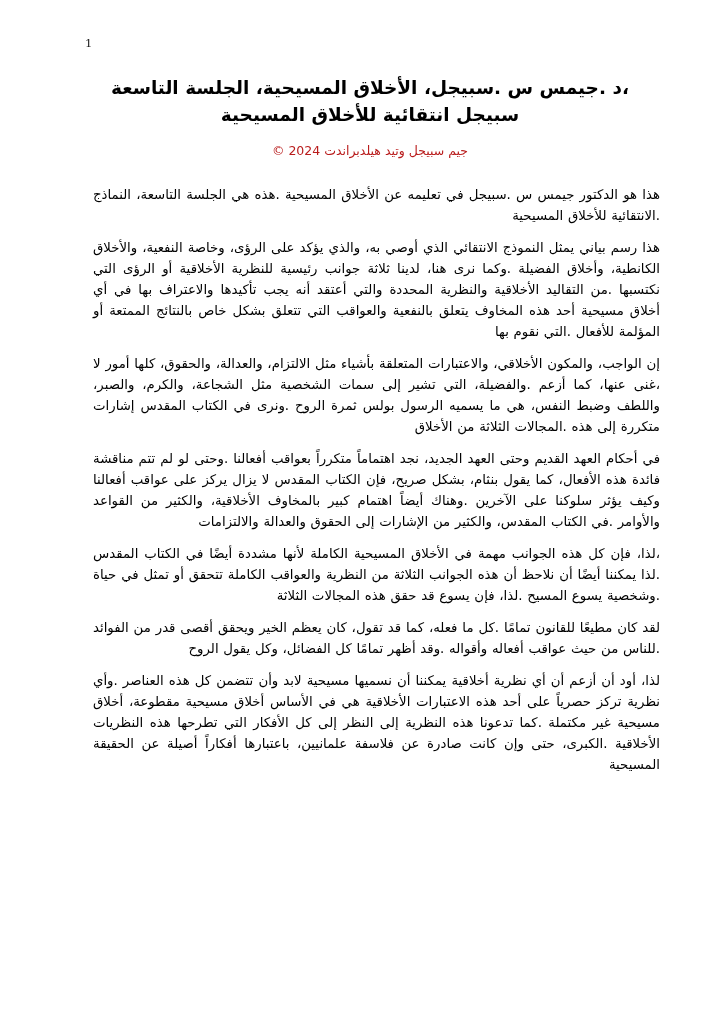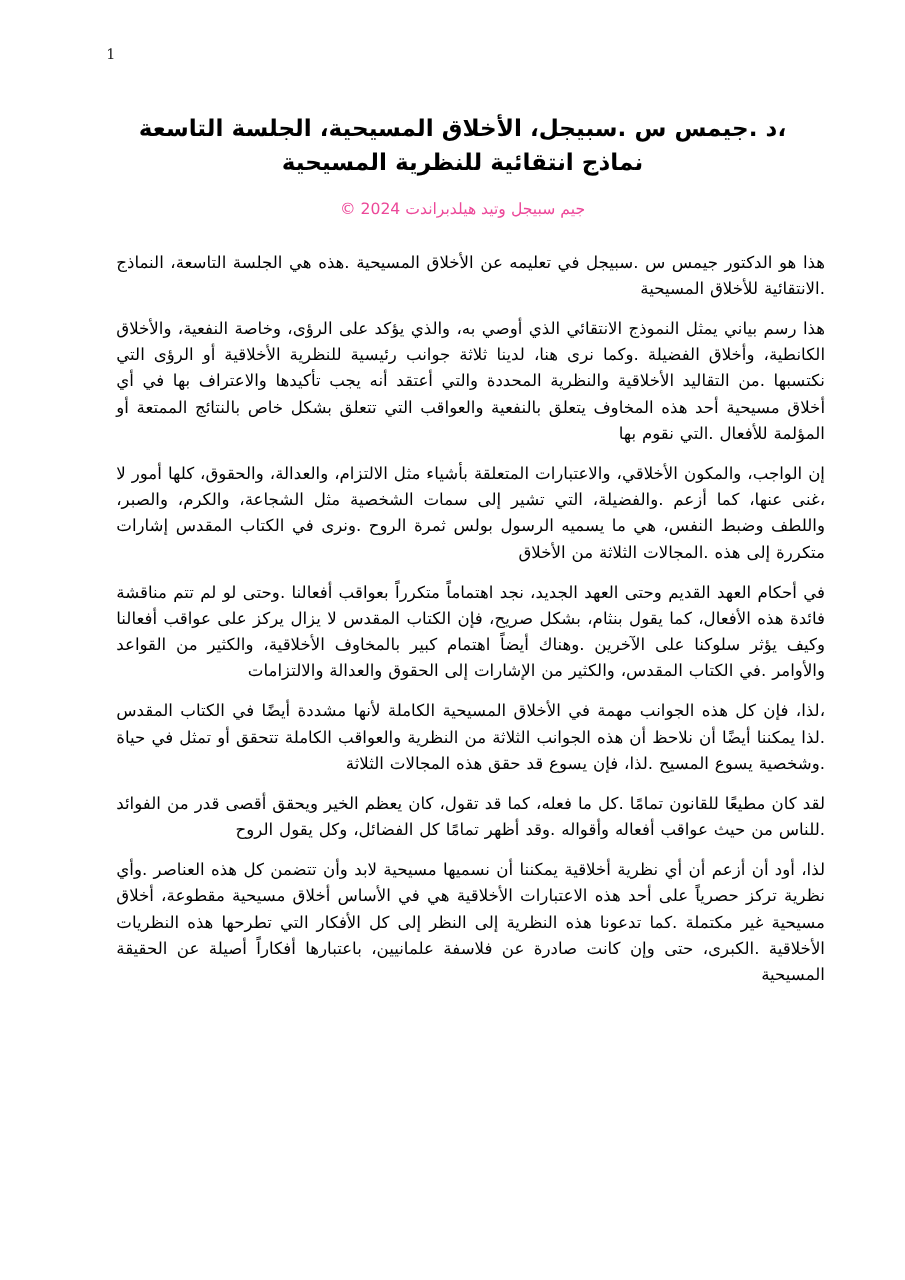--- a/index.html
+++ b/index.html
@@ -20,39 +20,39 @@
     position: absolute;
     top: 36px;
     left: 85px;
     font-family: "DejaVu Serif", serif;
     font-size: 11.5px;
     color: #1a1a1a;
     direction: ltr;
   }
   .content {
     position: absolute;
-    top: 90px;
+    top: 74px;
     right: 64px;
     width: 580px;
     direction: rtl;
   }
   .doc-title {
     margin: 0;
     font-size: 18.5px;
     line-height: 27px;
     font-weight: 700;
     text-align: center;
     color: #000000;
   }
   .copyright {
     margin: 14px 0 0 0;
     font-size: 12.5px;
     line-height: 17px;
     text-align: center;
-    color: #ec4899;
+    color: #b91c1c;
   }
   .paragraphs {
     margin-top: 25px;
     margin-left: 13px;
   }
   .paragraphs p {
     margin: 0 0 11px 0;
     font-size: 13.3px;
     line-height: 21px;
     text-align: justify;
@@ -65,21 +65,21 @@
 <body>
 
 <div class="page">
 
   <div class="page-number">1</div>
 
   <div class="content">
 
     <h1 class="doc-title">
       <span>،د .جيمس س .سبيجل، الأخلاق المسيحية، الجلسة التاسعة</span><br>
-      <span>نماذج انتقائية للنظرية المسيحية</span>
+      <span>سبيجل انتقائية للأخلاق المسيحية</span>
     </h1>
 
     <div class="copyright">جيم سبيجل وتيد هيلدبراندت 2024 ©</div>
 
     <div class="paragraphs">
       <p>هذا هو الدكتور جيمس س .سبيجل في تعليمه عن الأخلاق المسيحية .هذه هي الجلسة التاسعة، النماذج .الانتقائية للأخلاق المسيحية</p>
       <p>هذا رسم بياني يمثل النموذج الانتقائي الذي أوصي به، والذي يؤكد على الرؤى، وخاصة النفعية، والأخلاق الكانطية، وأخلاق الفضيلة .وكما نرى هنا، لدينا ثلاثة جوانب رئيسية للنظرية الأخلاقية أو الرؤى التي نكتسبها .من التقاليد الأخلاقية والنظرية المحددة والتي أعتقد أنه يجب تأكيدها والاعتراف بها في أي أخلاق مسيحية أحد هذه المخاوف يتعلق بالنفعية والعواقب التي تتعلق بشكل خاص بالنتائج الممتعة أو المؤلمة للأفعال .التي نقوم بها</p>
       <p>إن الواجب، والمكون الأخلاقي، والاعتبارات المتعلقة بأشياء مثل الالتزام، والعدالة، والحقوق، كلها أمور لا ،غنى عنها، كما أزعم .والفضيلة، التي تشير إلى سمات الشخصية مثل الشجاعة، والكرم، والصبر، واللطف وضبط النفس، هي ما يسميه الرسول بولس ثمرة الروح .ونرى في الكتاب المقدس إشارات متكررة إلى هذه .المجالات الثلاثة من الأخلاق</p>
       <p>في أحكام العهد القديم وحتى العهد الجديد، نجد اهتماماً متكرراً بعواقب أفعالنا .وحتى لو لم تتم مناقشة فائدة هذه الأفعال، كما يقول بنثام، بشكل صريح، فإن الكتاب المقدس لا يزال يركز على عواقب أفعالنا وكيف يؤثر سلوكنا على الآخرين .وهناك أيضاً اهتمام كبير بالمخاوف الأخلاقية، والكثير من القواعد والأوامر .في الكتاب المقدس، والكثير من الإشارات إلى الحقوق والعدالة والالتزامات</p>
       <p>،لذا، فإن كل هذه الجوانب مهمة في الأخلاق المسيحية الكاملة لأنها مشددة أيضًا في الكتاب المقدس .لذا يمكننا أيضًا أن نلاحظ أن هذه الجوانب الثلاثة من النظرية والعواقب الكاملة تتحقق أو تمثل في حياة .وشخصية يسوع المسيح .لذا، فإن يسوع قد حقق هذه المجالات الثلاثة</p>

